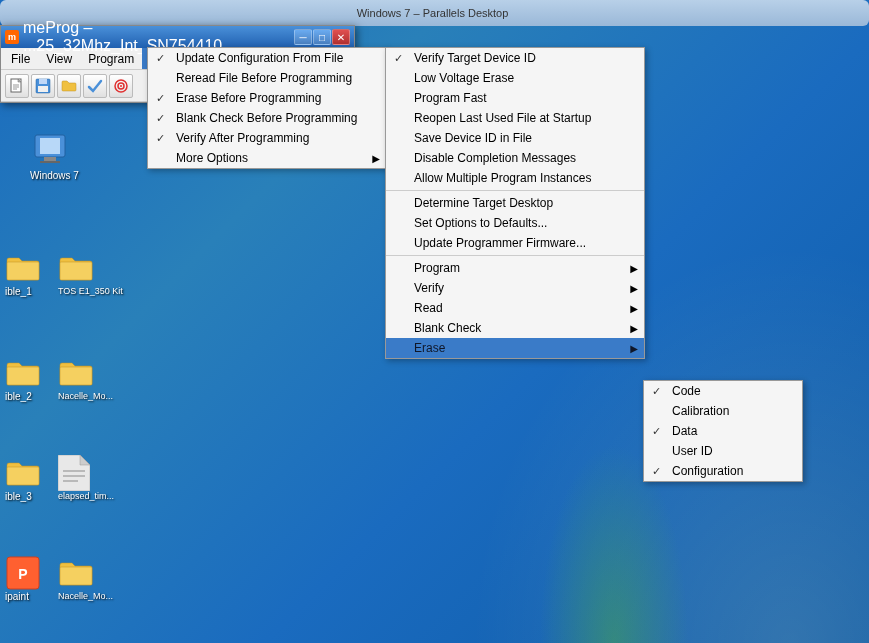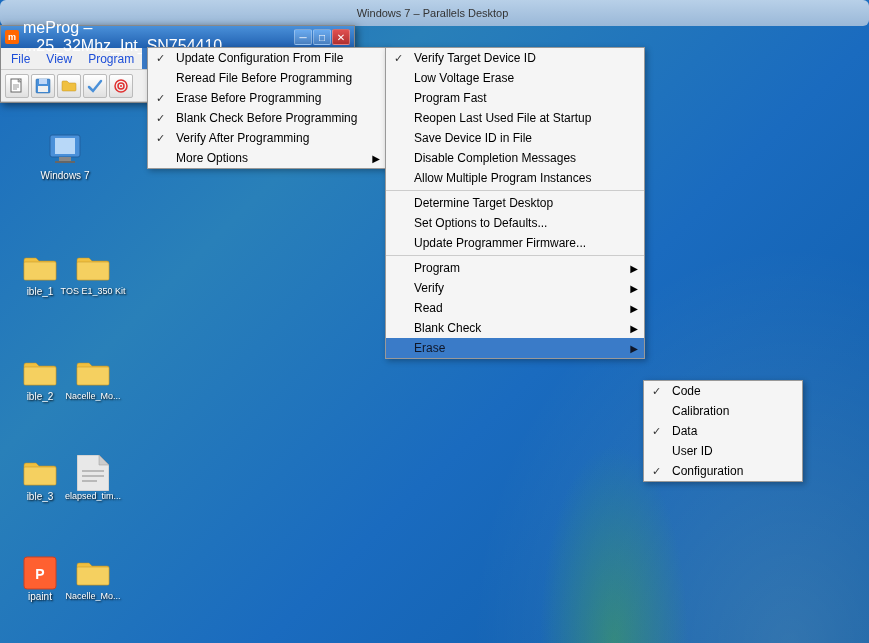--- a/index.html
+++ b/index.html
@@ -43,21 +43,21 @@
       text-align: center;
       font-size: 11px;
       color: #333;
     }
 
     
     .desktop-icon {
       position: absolute;
       display: flex;
       flex-direction: column;
-      align-items: center;
+      align-items: flex-start;
       width: 70px;
       cursor: pointer;
     }
 
     .desktop-icon .icon-label {
       color: white;
       font-size: 10px;
       text-align: center;
       text-shadow: 1px 1px 2px #000;
     }
@@ -135,21 +135,21 @@
       padding: 0 2px;
     }
 
     .menu-item {
       padding: 2px 8px;
       cursor: pointer;
       height: 100%;
       display: flex;
       align-items: center;
       font-size: 12px;
-      color: #1d4ed8;
+      color: #000000;
     }
 
     .menu-item:hover, .menu-item.active {
       background: #3a7bc8;
       color: white;
     }
 
     
     .toolbar {
       background: #f0f0f0;

